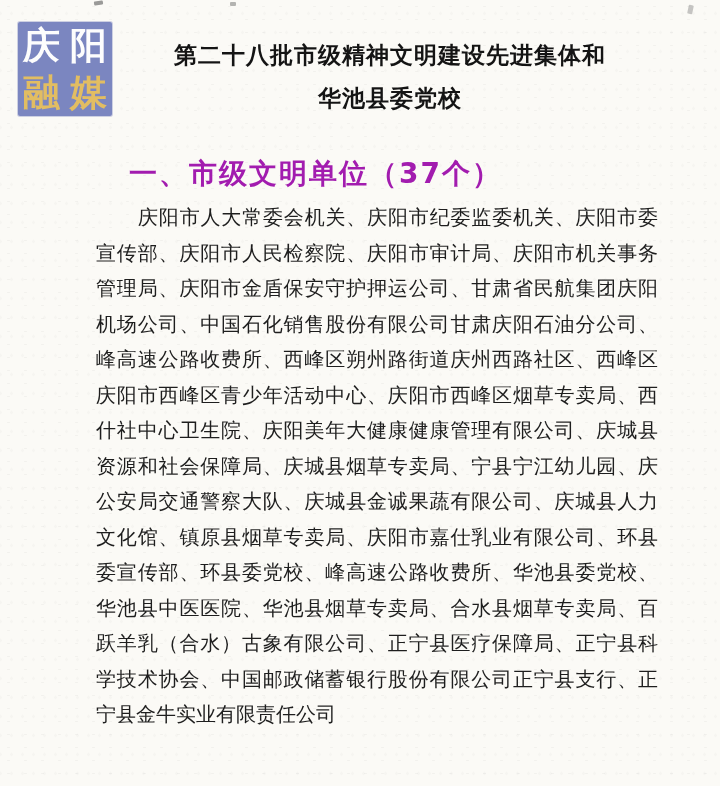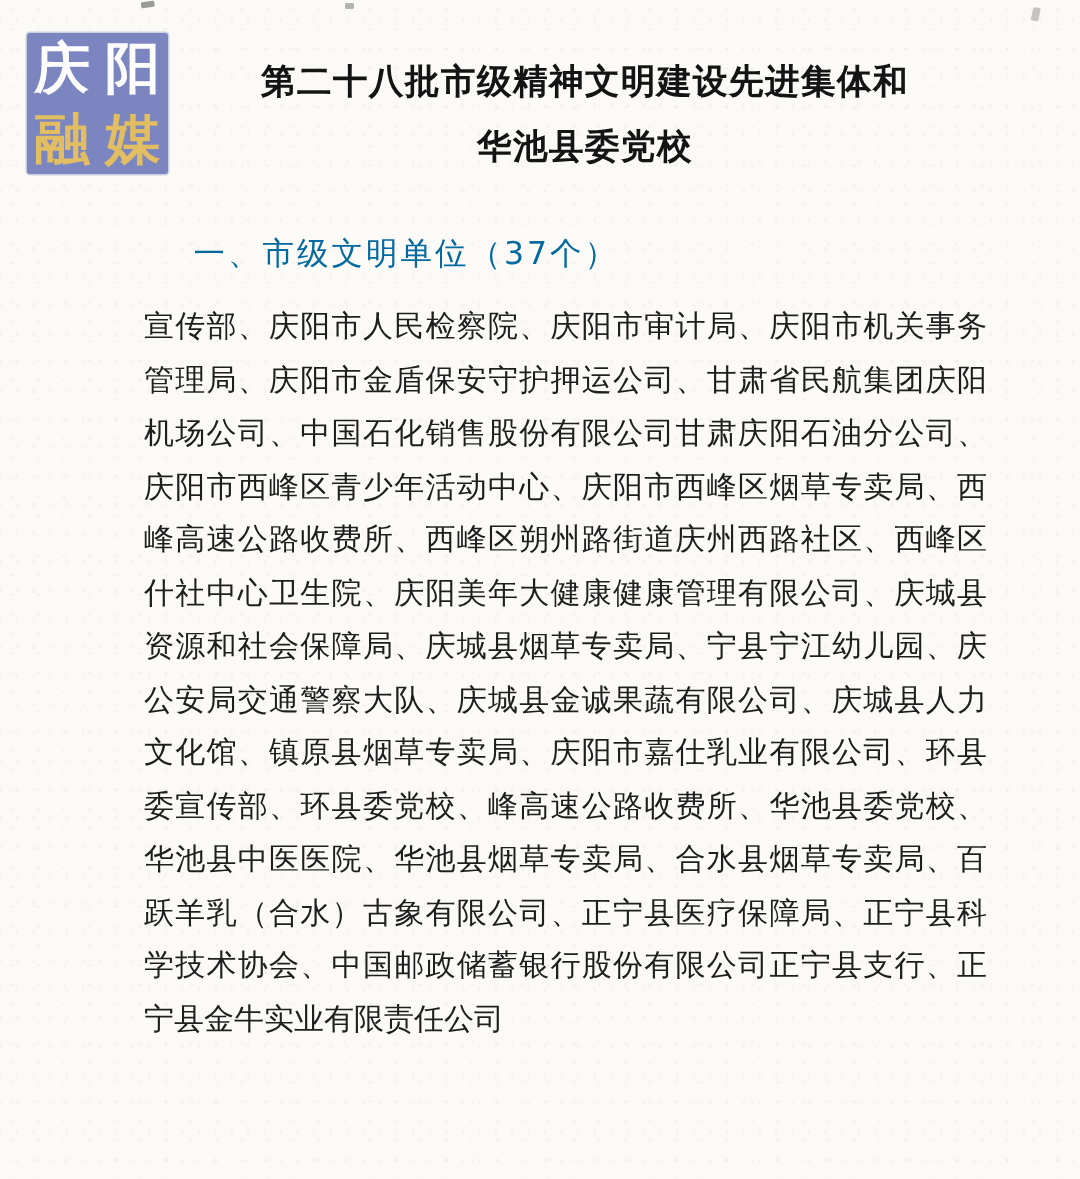--- a/index.html
+++ b/index.html
@@ -59,24 +59,24 @@
     font-size: 23px;
     line-height: 43px;
     letter-spacing: 1px;
     color: #141414;
   }
 
   .section-heading {
     position: absolute;
     left: 129px;
     top: 155px;
-    font-size: 21px;
-    font-weight: normal;
+    font-size: 28px;
+    font-weight: bold;
     letter-spacing: 2px;
-    color: #0369a1;
+    color: #a21caf;
   }
 
   .body-text {
     position: absolute;
     left: 96px;
     top: 200px;
     width: 562px;
     font-family: "DejaVu Serif", serif;
     font-size: 20px;
     color: #1e1e1e;
@@ -119,25 +119,26 @@
   </div>
 
   <div class="title">
     <div>第二十八批市级精神文明建设先进集体和</div>
     <div>华池县委党校</div>
   </div>
 
   <div class="section-heading">一、市级文明单位（37个）</div>
 
   <div class="body-text">
+      <div class="body-line first">庆阳市人大常委会机关、庆阳市纪委监委机关、庆阳市委</div>
       <div class="body-line">宣传部、庆阳市人民检察院、庆阳市审计局、庆阳市机关事务</div>
       <div class="body-line">管理局、庆阳市金盾保安守护押运公司、甘肃省民航集团庆阳</div>
       <div class="body-line">机场公司、中国石化销售股份有限公司甘肃庆阳石油分公司、</div>
+      <div class="body-line">峰高速公路收费所、西峰区朔州路街道庆州西路社区、西峰区</div>
       <div class="body-line">庆阳市西峰区青少年活动中心、庆阳市西峰区烟草专卖局、西</div>
-      <div class="body-line">峰高速公路收费所、西峰区朔州路街道庆州西路社区、西峰区</div>
       <div class="body-line">什社中心卫生院、庆阳美年大健康健康管理有限公司、庆城县</div>
       <div class="body-line">资源和社会保障局、庆城县烟草专卖局、宁县宁江幼儿园、庆</div>
       <div class="body-line">公安局交通警察大队、庆城县金诚果蔬有限公司、庆城县人力</div>
       <div class="body-line">文化馆、镇原县烟草专卖局、庆阳市嘉仕乳业有限公司、环县</div>
       <div class="body-line">委宣传部、环县委党校、峰高速公路收费所、华池县委党校、</div>
       <div class="body-line">华池县中医医院、华池县烟草专卖局、合水县烟草专卖局、百</div>
       <div class="body-line">跃羊乳（合水）古象有限公司、正宁县医疗保障局、正宁县科</div>
       <div class="body-line">学技术协会、中国邮政储蓄银行股份有限公司正宁县支行、正</div>
       <div class="body-line last">宁县金牛实业有限责任公司</div>
     </div>

